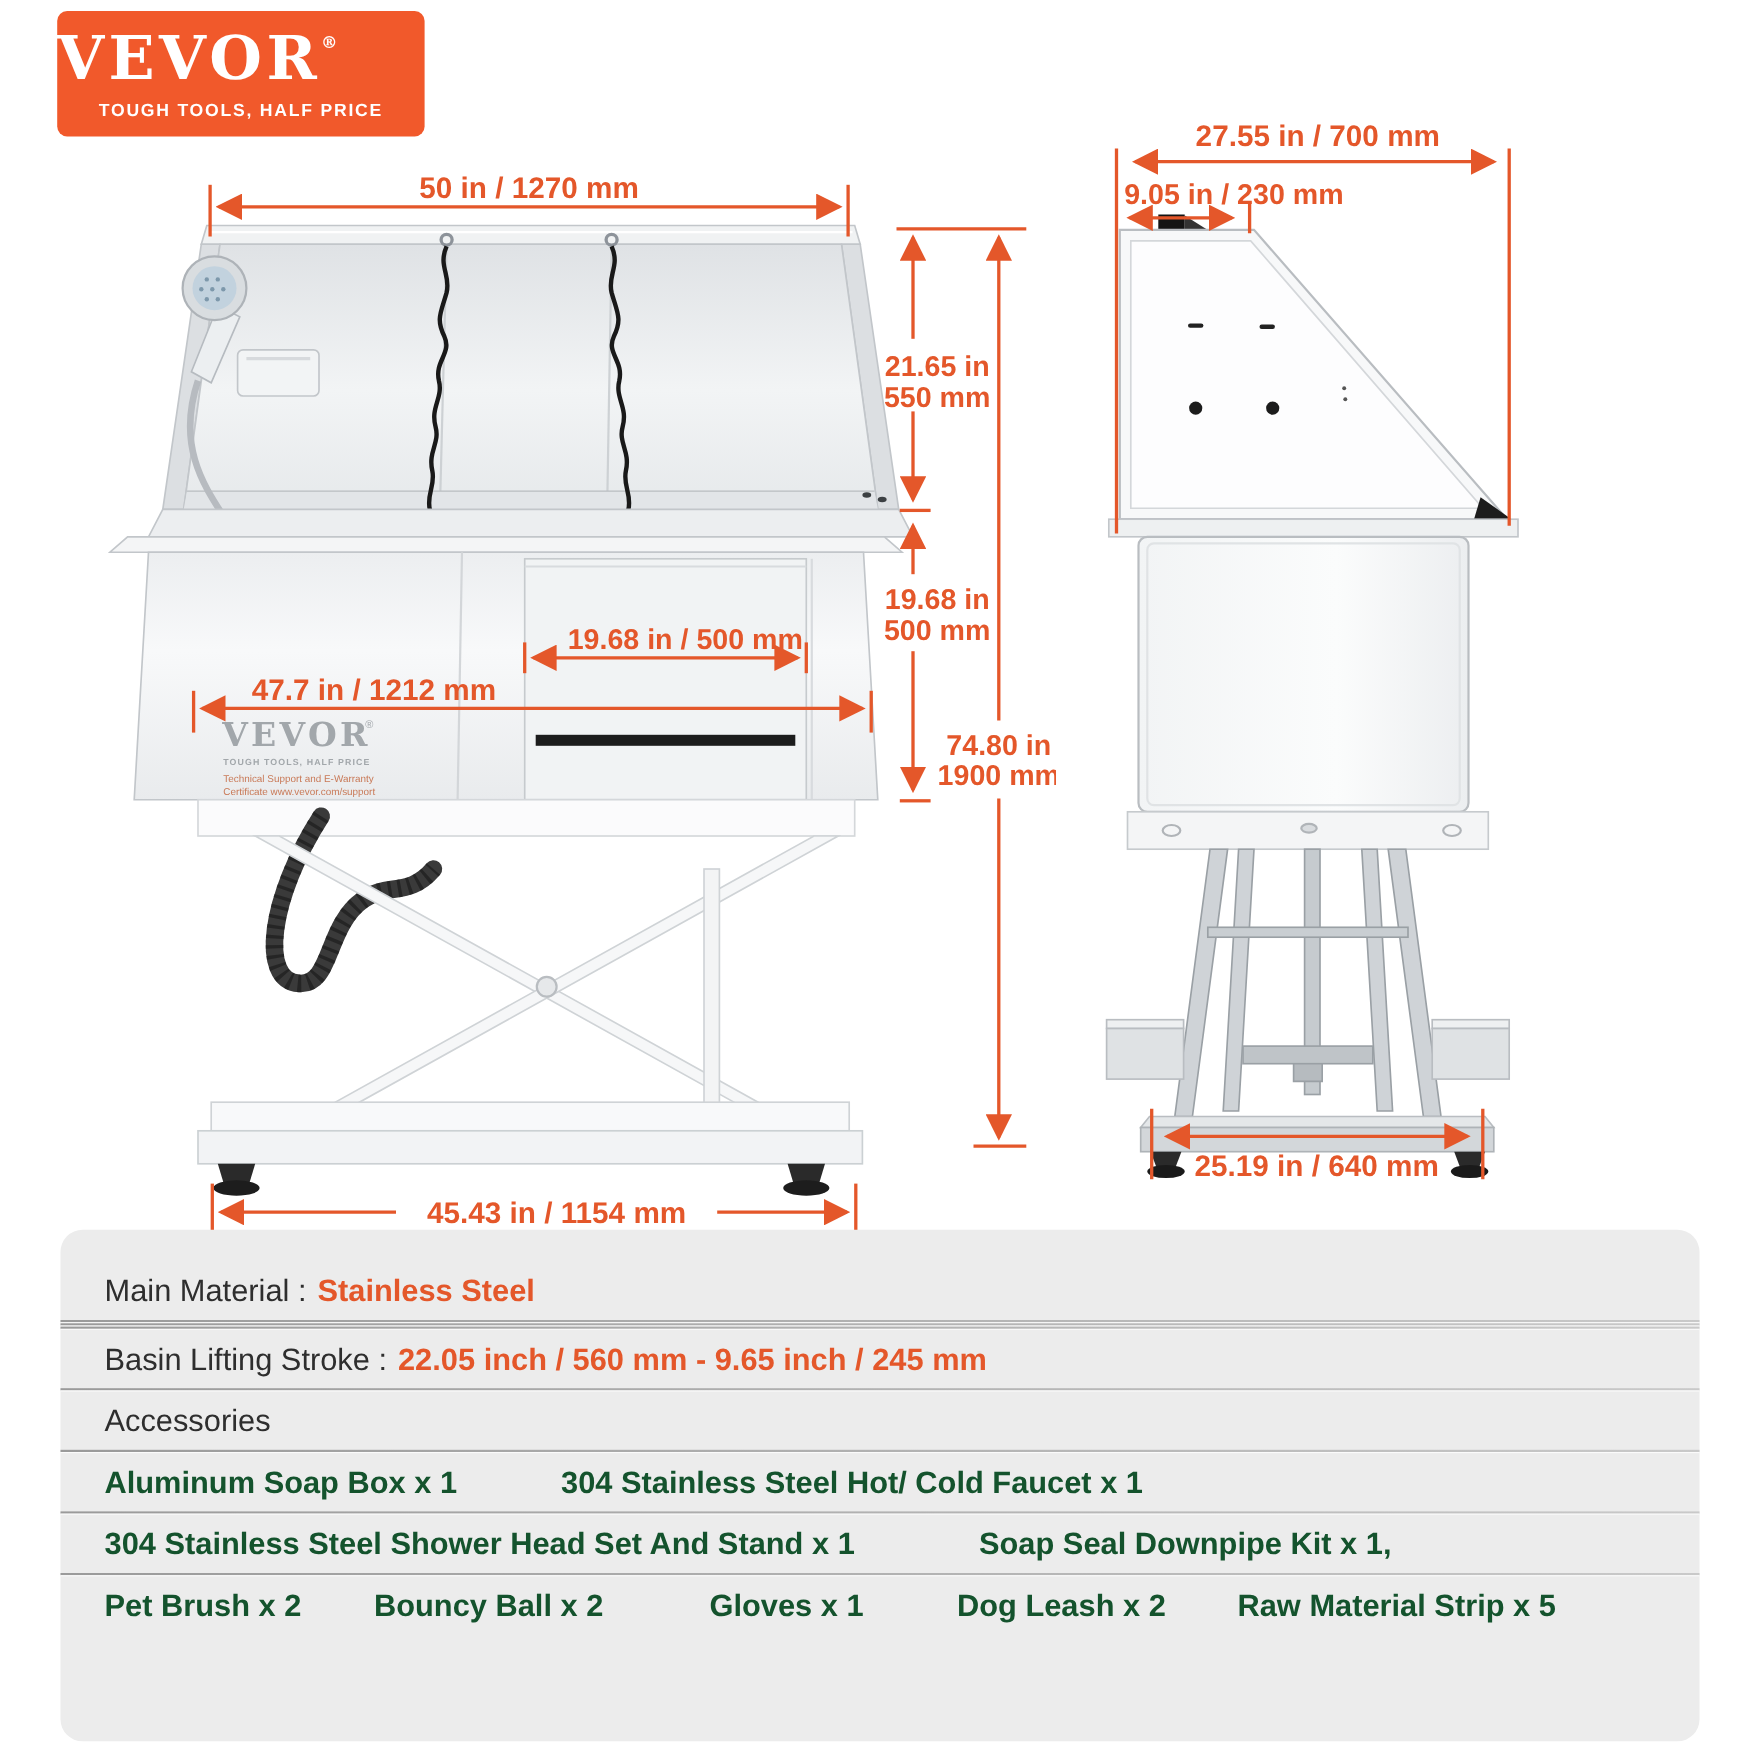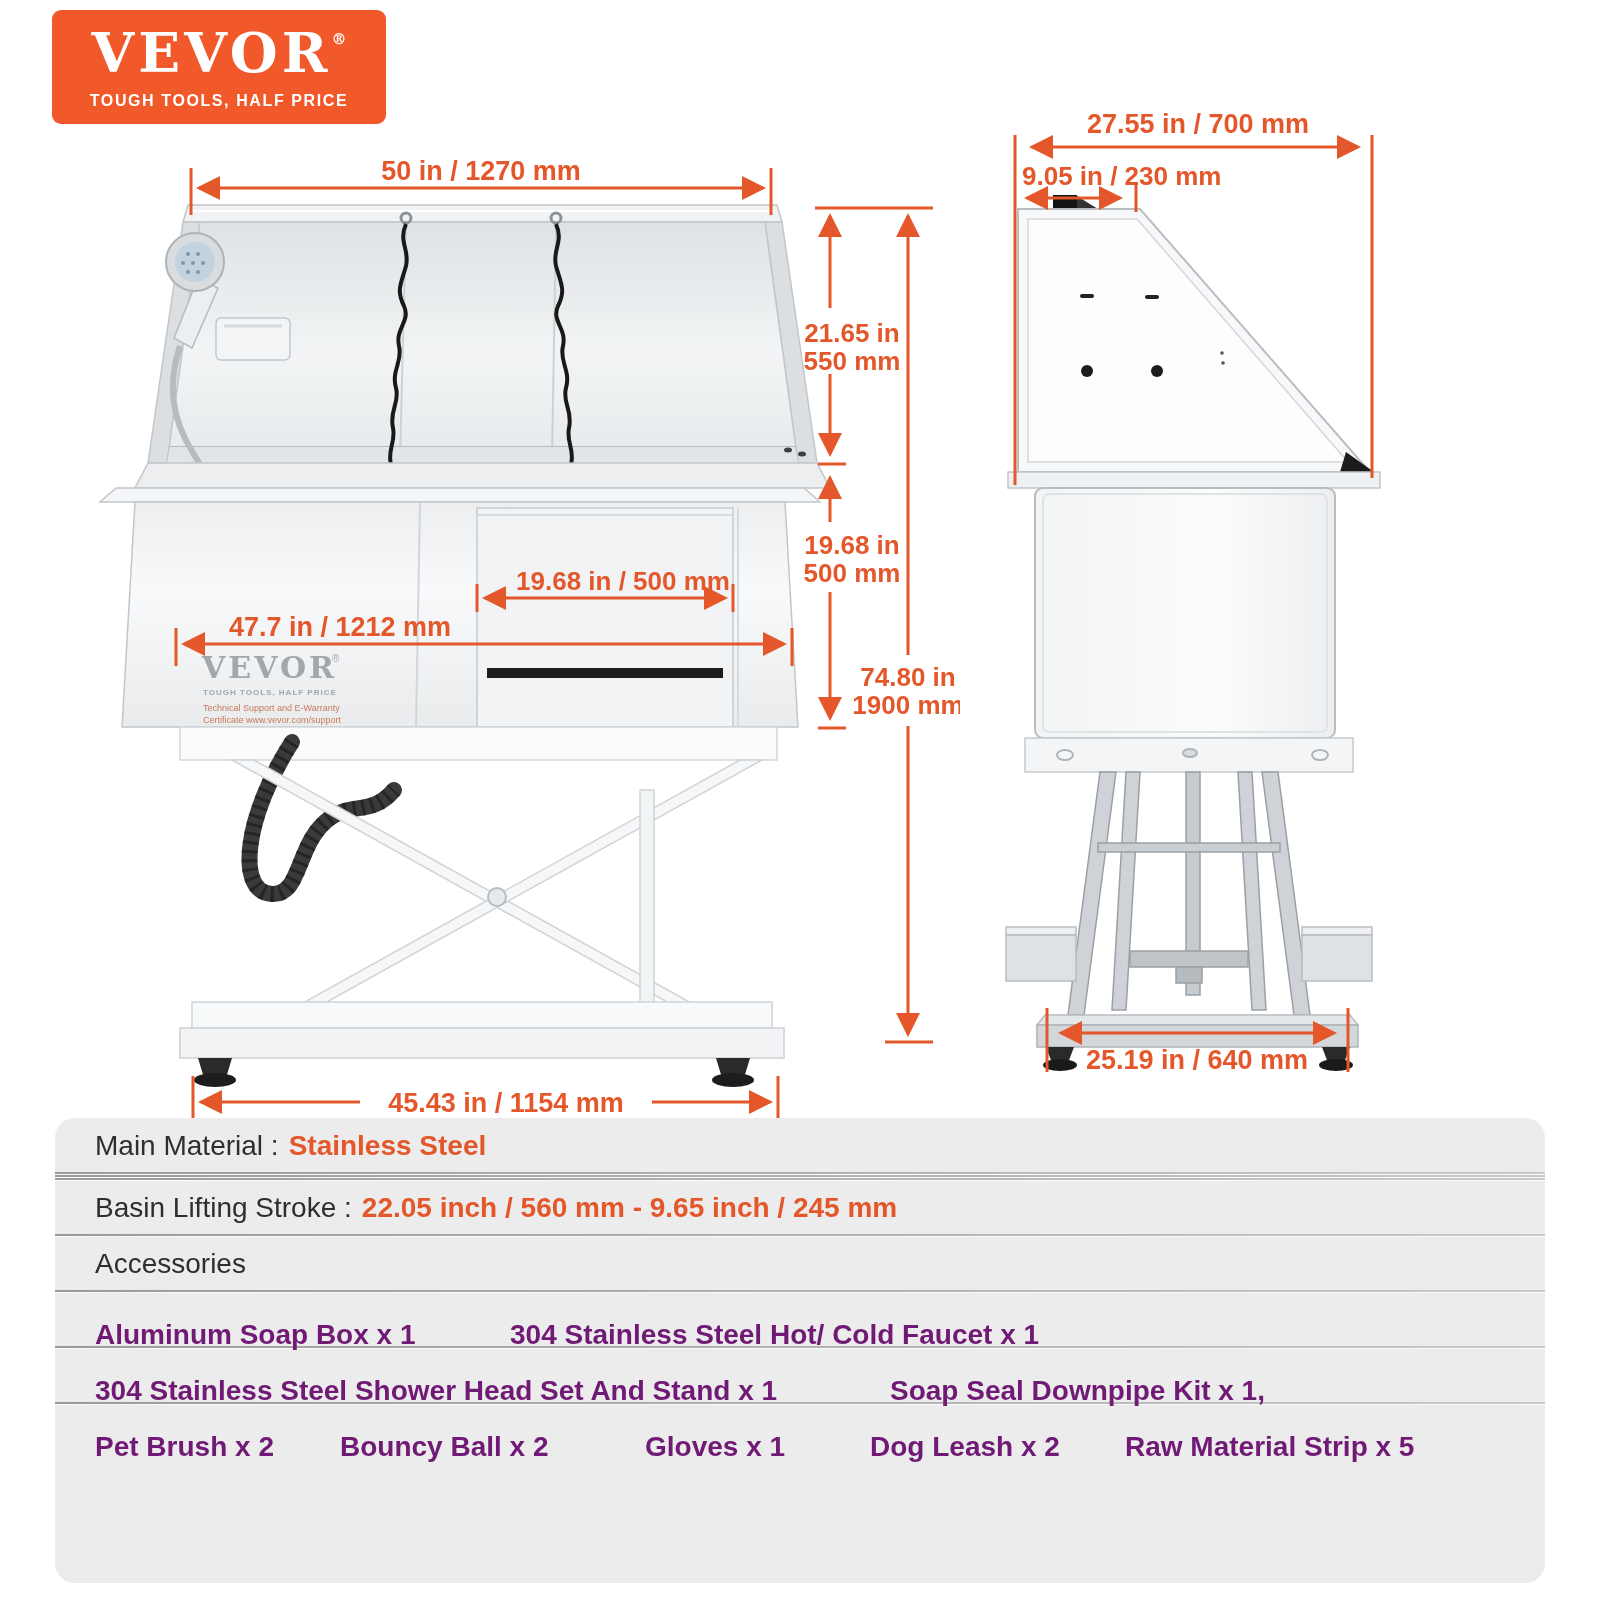--- a/index.html
+++ b/index.html
@@ -1,37 +1,37 @@
 <!DOCTYPE html>
 <html><head>
 <meta charset="utf-8">
 <style>
   html,body{margin:0;padding:0;background:#ffffff;}
   body{width:1600px;height:1600px;position:relative;font-family:"Liberation Sans",sans-serif;overflow:hidden;}
 
   
   .logo{position:absolute;left:52px;top:10px;width:334px;height:114px;background:#F1592B;border-radius:9px;color:#fff;}
-  .logo .word{position:absolute;left:0;right:0;top:10px;text-align:center;font-family:"DejaVu Serif",serif;font-weight:900;font-size:55px;letter-spacing:4px;}
+  .logo .word{position:absolute;left:0;right:0;top:10px;font-family:"DejaVu Serif",serif;font-weight:900;font-size:55px;letter-spacing:4px;}
   .logo .reg{font-size:15px;vertical-align:28px;letter-spacing:0;}
   .logo .tag{position:absolute;left:0;right:0;top:82px;text-align:center;font-weight:bold;font-size:16px;letter-spacing:1.6px;}
 
   
   .front-svg{position:absolute;left:40px;top:150px;}
   .side-svg{position:absolute;left:980px;top:95px;}
   text.dim{font-family:"Liberation Sans",sans-serif;font-weight:bold;fill:#E4572A;}
   .metal{stroke:#c2c6ca;stroke-width:1.5;}
   .tubprint{font-family:"Liberation Sans",sans-serif;}
 
   
-  .panel{position:absolute;left:55px;top:1118px;width:1490px;height:465px;background:#ECECEC;border-radius:20px;box-sizing:border-box;padding-top:1px;}
+  .panel{position:absolute;left:55px;top:1118px;width:1490px;height:465px;background:#ECECEC;border-radius:20px;box-sizing:border-box;padding-top:29px;}
   .spec-row{position:relative;height:53px;line-height:53px;padding-left:40px;font-size:28px;color:#2e2e2e;white-space:nowrap;}
   .spec-row .lbl{color:#2e2e2e;font-weight:400;margin-right:10px;}
   .spec-row .val{color:#E4572A;font-weight:700;}
   .spec-row .pair2{position:absolute;left:585px;top:0;}
-  .acc-item{position:absolute;top:0;color:#701a75;font-weight:700;margin-top:15px;}
+  .acc-item{position:absolute;top:0;color:#14532d;font-weight:700;}
   .sep{height:2px;margin:0 0;background:linear-gradient(to right,#9a9a9a,#c9c9c9);border-bottom:1px solid #fbfbfb;}
 </style>
 </head>
 <body>
 
 <div class="logo">
   <div class="word"><span>VEVOR</span><span class="reg">®</span></div>
   <div class="tag">TOUGH TOOLS, HALF PRICE</div>
 </div>
 

